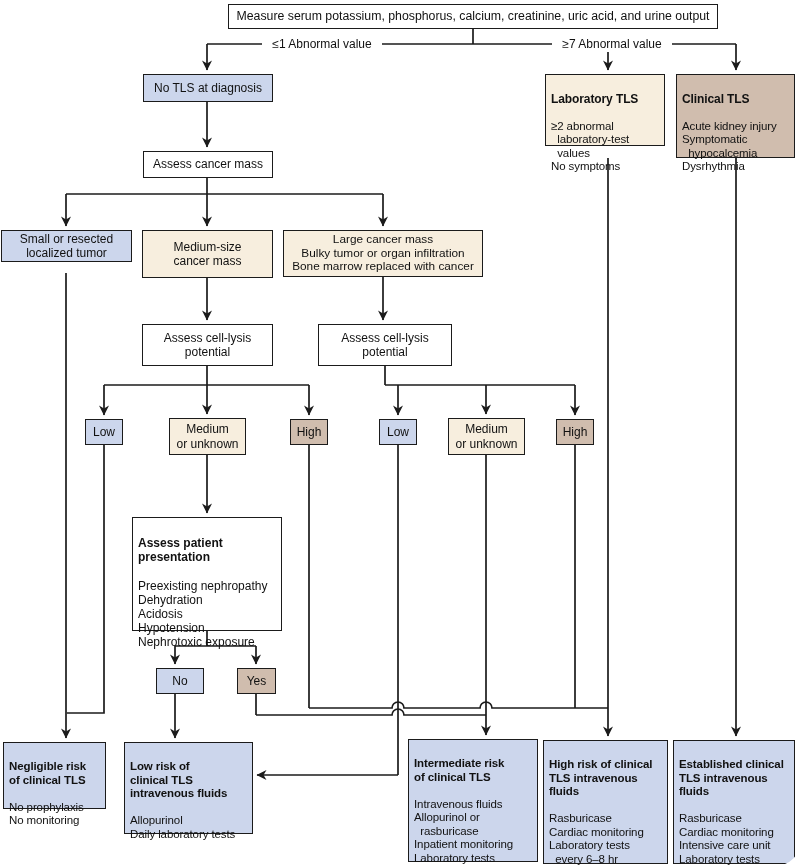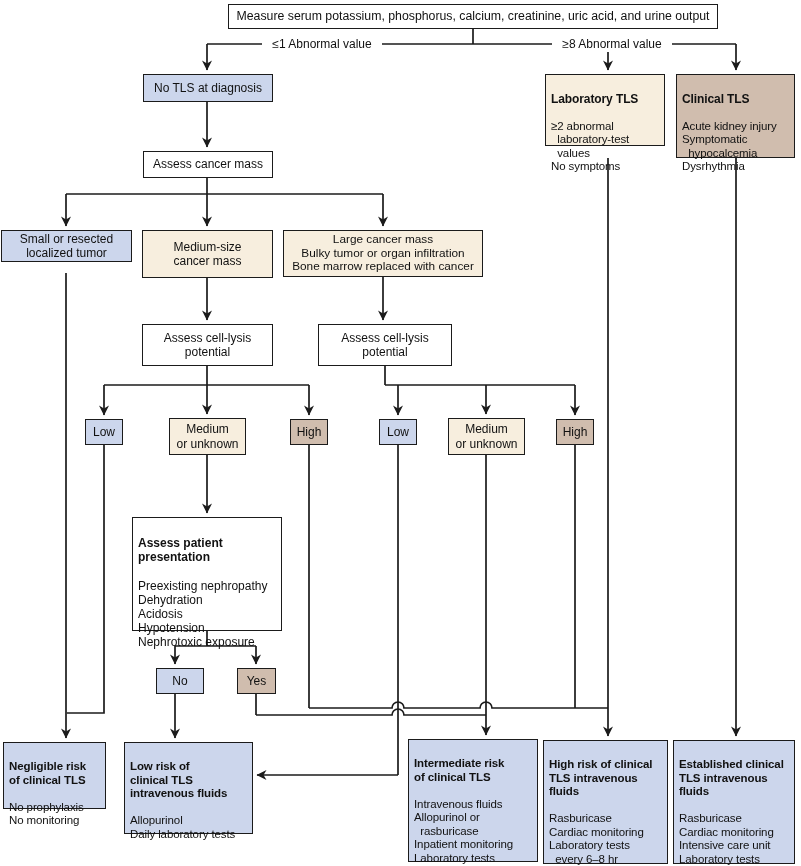--- a/index.html
+++ b/index.html
@@ -1,17 +1,17 @@
 <!DOCTYPE html>
 <html><head>
 <meta charset="utf-8">
 <style>
   html,body{margin:0;padding:0;background:#ffffff;}
   #canvas{position:relative;width:801px;height:866px;background:#fff;overflow:hidden;
-          font-family:"Liberation Sans", sans-serif;color:#111;}
+          font-family:"Liberation Sans", sans-serif;color:#111;border-radius:26px;}
   #wires{position:absolute;left:0;top:0;z-index:1;}
   .node{position:absolute;box-sizing:border-box;border:1.6px solid #1b1b1b;z-index:2;
         display:flex;flex-direction:column;align-items:center;justify-content:center;
         text-align:center;font-size:12px;line-height:1.18;white-space:pre-line;}
   .node span{display:block;white-space:pre-line;}
   .left{display:block;align-items:flex-start;text-align:left;padding:4px 2px 2px 5px;}
   .left span{white-space:pre;}
   .sm{font-size:11.5px;line-height:1.17;letter-spacing:-0.1px;}
   .b{font-weight:bold;}
   .blue{background:#ccd6ec;}
@@ -89,21 +89,21 @@
       <path d="M398,445 V775"></path>
       <path d="M398,775 H257" marker-end="url(#arr)"></path>
     </g>
   </svg>
 
   <div class="node white" style="left:228px;top:4px;width:490px;height:25px;font-size:12.3px;">
     <span>Measure serum potassium, phosphorus, calcium, creatinine, uric acid, and urine output</span>
   </div>
 
   <div class="lineLabel" style="left:262px;top:37px;width:116px;">≤1 Abnormal value</div>
-  <div class="lineLabel" style="left:552px;top:37px;width:116px;">≥8 Abnormal value</div>
+  <div class="lineLabel" style="left:552px;top:37px;width:116px;">≥7 Abnormal value</div>
 
   <div class="node blue" style="left:143px;top:74px;width:130px;height:28px;">
     <span>No TLS at diagnosis</span>
   </div>
 
   <div class="node cream left sm" style="left:545px;top:74px;width:120px;height:72px;">
     <span class="b" style="font-size:12px;">Laboratory TLS</span>
     <span>≥2 abnormal
   laboratory-test
   values

